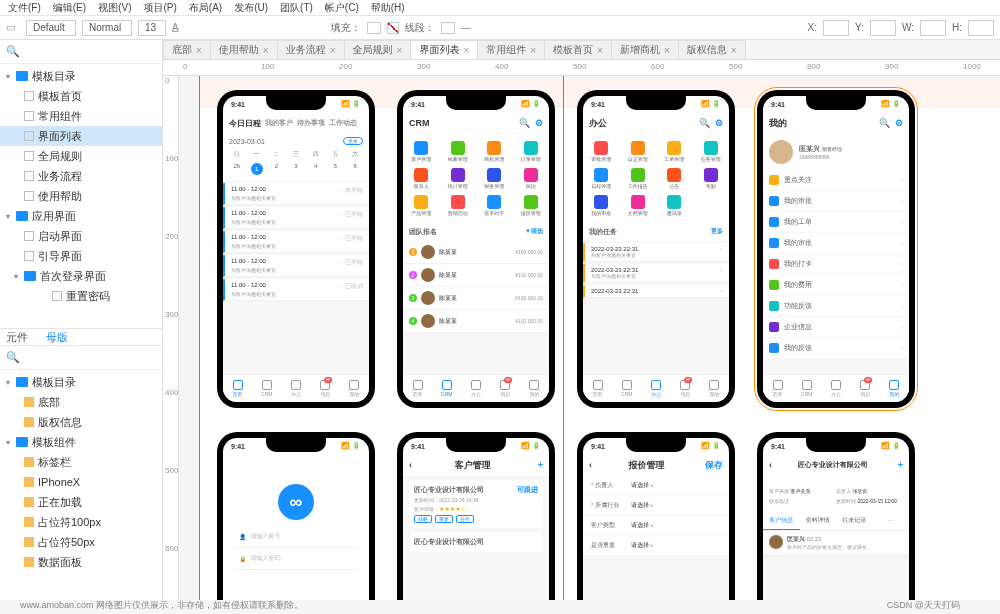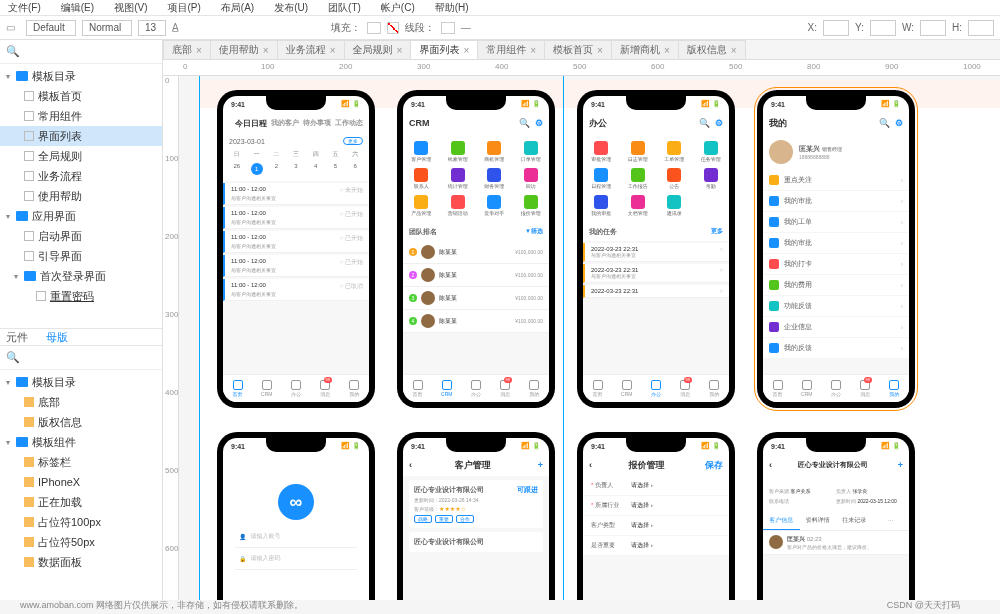--- a/index.html
+++ b/index.html
@@ -1,35 +1,35 @@
 <!DOCTYPE html>
 <html><head>
 <meta charset="utf-8">
 <style>
   * { box-sizing: border-box; margin: 0; padding: 0; font-family: "Microsoft YaHei", Arial, sans-serif; }
   body { font-size: 11px; color: #333; background: #f5f5f5; width: 1000px; height: 614px; overflow: hidden; position: relative; }
 
-  .menubar { height: 16px; background: #fff; display: flex; align-items: center; padding-left: 8px; font-size: 10px; color: #444; border-bottom: 1px solid #e5e5e5; gap: 20px; }
+  .menubar { height: 16px; background: #fff; display: flex; align-items: center; padding-left: 8px; font-size: 10px; color: #444; border-bottom: 1px solid #e5e5e5; gap: 12px; }
   .menubar span { cursor: default; }
 
   .toolbar { height: 24px; background: #fff; border-bottom: 1px solid #e0e0e0; display: flex; align-items: center; padding: 0 6px; font-size: 10px; color: #555; gap: 6px; }
   .toolbar .sel { border: 1px solid #ccc; padding: 1px 6px; background: #fff; height: 16px; display: inline-flex; align-items: center; min-width: 50px; }
   .toolbar .lbl { color: #666; }
 
   .main { display: flex; height: calc(100% - 54px); }
 
   .left-panel { width: 163px; background: #fff; border-right: 1px solid #e0e0e0; display: flex; flex-direction: column; }
   .panel-tabs { display: flex; height: 22px; border-bottom: 1px solid #e0e0e0; font-size: 11px; }
   .panel-tabs div { flex: 1; text-align: center; line-height: 22px; color: #888; }
   .panel-tabs div.active { color: #1890ff; border-bottom: 2px solid #1890ff; }
   .search-row { height: 24px; display: flex; align-items: center; padding: 0 6px; border-bottom: 1px solid #eee; font-size: 11px; color: #aaa; }
   .tree { flex: 1; overflow: auto; font-size: 11px; padding: 2px 0; }
   .tree-node { display: flex; align-items: center; height: 20px; padding-left: 6px; cursor: default; }
   .tree-node.d1 { padding-left: 14px; }
-  .tree-node.d2 { padding-left: 26px; text-decoration: underline; }
+  .tree-node.d2 { padding-left: 42px; }
   .tree-node.sel { background: #cfe6fb; }
   .caret { width: 10px; color: #888; font-size: 8px; }
   .folder { width: 12px; height: 10px; background: #1890ff; margin-right: 4px; border-radius: 1px; }
   .fileic { width: 10px; height: 10px; border: 1px solid #bbb; margin-right: 4px; }
   .squic { width: 10px; height: 10px; background: #f7bd5d; margin-right: 4px; }
 
   .sec-header { height: 18px; display: flex; align-items: center; border-top: 1px solid #e5e5e5; border-bottom: 1px solid #e5e5e5; font-size: 11px; padding: 0 6px; color: #555; }
   .sec-header .tab { margin-right: 18px; }
   .sec-header .tab.active { color: #1890ff; }
 
@@ -366,21 +366,21 @@
         <div class="guide-v" style="left:20px"></div>
         <div class="guide-v" style="left:384px"></div>
 
         <div class="phone" style="left:38px;top:14px">
           <div class="notch"></div>
           <div class="screen">
             <div class="status">
                 <span>9:41</span>
                 <span class="r">📶 🔋</span>
               </div>
-            <div class="appbar" style="gap:4px;font-size:7px;justify-content:flex-end;">
+            <div class="appbar" style="gap:4px;font-size:7px;">
               <span style="font-weight:700;font-size:8px;">今日日程</span>
               <span style="color:#999;">我的客户</span>
               <span style="color:#999;">待办事项</span>
               <span style="color:#999;">工作动态</span>
             </div>
             <div class="content">
               <div class="date-row">
                   <span>2023-03-01</span>
                   <span class="btn">更多</span>
                 </div>

